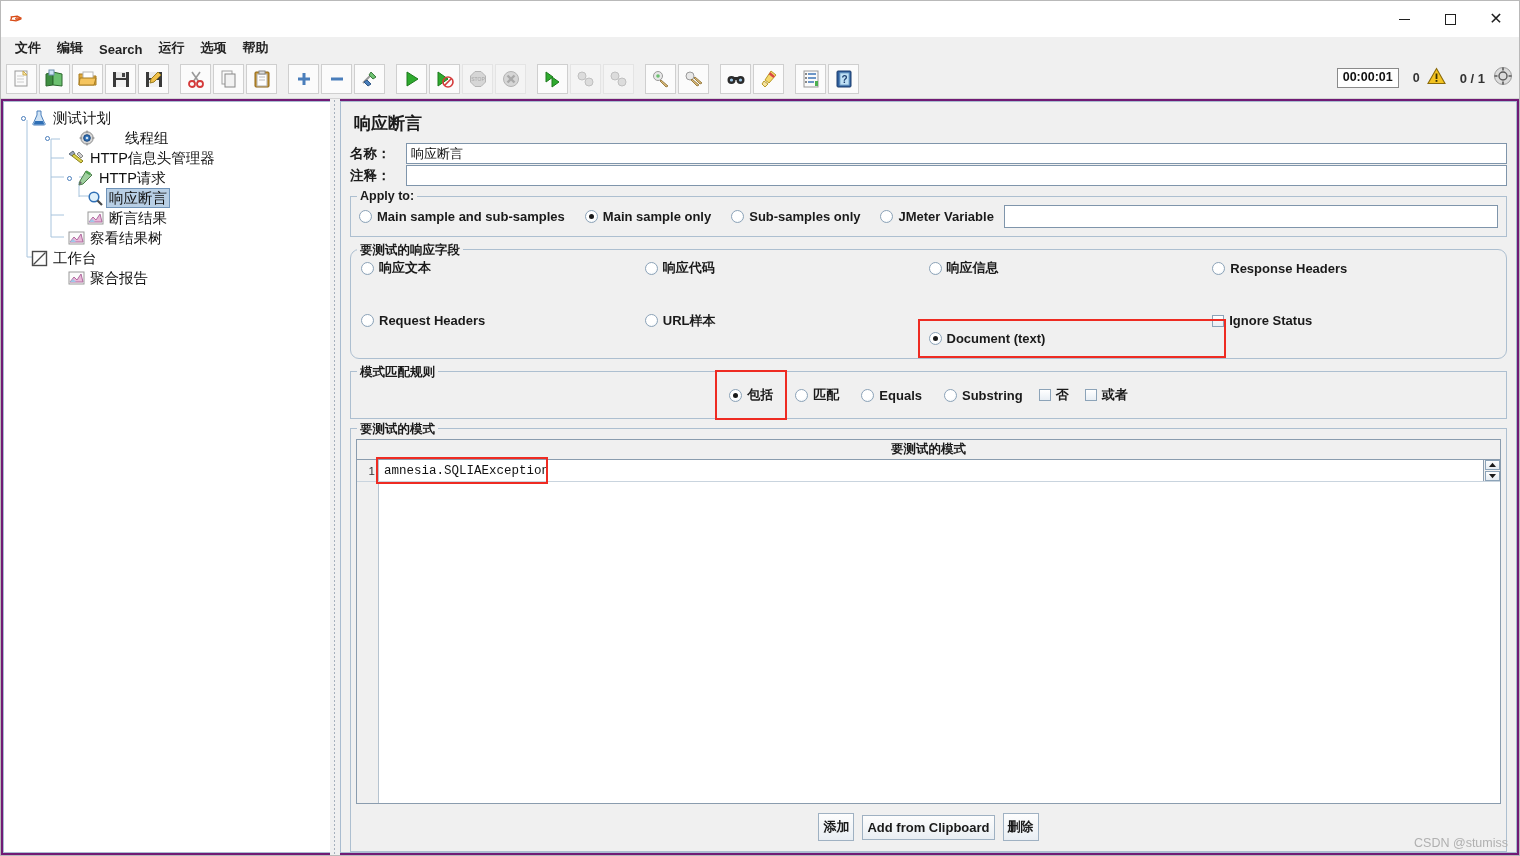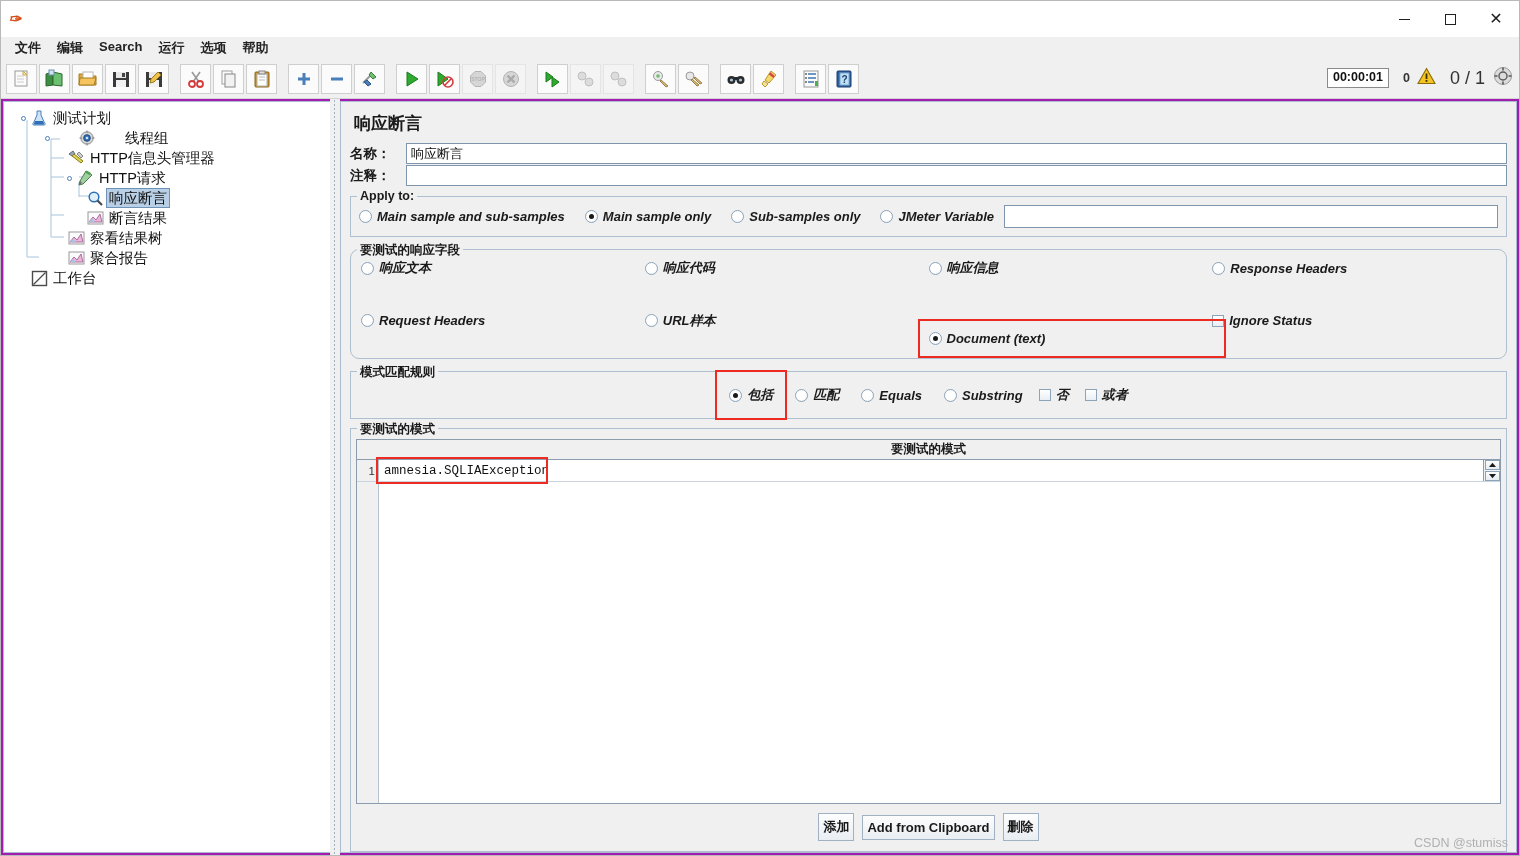--- a/index.html
+++ b/index.html
@@ -45,21 +45,21 @@
     font-size: 14px; color: #202020;
   }
   .glyph-min { width: 11px; height: 1px; background: #202020; }
   .glyph-max { width: 11px; height: 11px; border: 1px solid #202020; }
   .glyph-x { font-size: 16px; line-height: 1; font-family: "DejaVu Sans", sans-serif; }
 
   
   .menubar {
     height: 22px; min-height: 22px;
     background: #f0f0f0;
-    display: flex; align-items: flex-start;
+    display: flex; align-items: flex-end;
     padding-left: 6px;
     border-bottom: none;
   }
   .menu-item {
     font-size: 13px; color: #232323;
     padding: 2px 8px;
     font-weight: bold;
     cursor: default;
     white-space: nowrap;
   }
@@ -95,26 +95,26 @@
     border: 1px solid #8a8a8a; background: #ffffff;
     font-family: "Liberation Sans", sans-serif;
     font-size: 12.5px; font-weight: bold; color: #111;
     padding: 2px 5px; line-height: 1.1;
   }
   .st-count {
     font-size: 12.5px; font-weight: bold; color: #333;
     margin: 0 7px 0 14px;
   }
   .st-ratio {
-    font-size: 18px; font-weight: normal; color: #333;
+    font-size: 13px; font-weight: bold; color: #333;
     margin: 0 8px 0 14px;
   }
 
   
-  .body-split { flex: 1; display: flex; min-height: 0; background: #a21caf; }
+  .body-split { flex: 1; display: flex; min-height: 0; background: #701a75; }
 
   .tree-panel {
     width: 327px; min-width: 327px;
     background: #ffffff;
     border: 1px solid #a9bcd0;
     border-right: none;
     margin: 2px 0 2px 2px;
     overflow: hidden;
     position: relative;
   }
@@ -206,21 +206,20 @@
     font-size: 12.5px; font-weight: bold; color: #1a1a1a;
     font-family: "Liberation Sans", "DejaVu Sans", sans-serif;
   }
 
   .radio-row { display: flex; align-items: center; }
   .opt {
     display: flex; align-items: center;
     font-size: 13px; font-weight: bold; color: #1a1a1a;
     white-space: nowrap; cursor: default;
     font-family: "Liberation Sans", "DejaVu Sans", sans-serif;
-    font-style: italic;
   }
   .radio {
     width: 13px; height: 13px; border-radius: 50%;
     border: 1px solid #8ca3b8;
     background: radial-gradient(circle at 40% 35%, #ffffff 55%, #e3ecf3 100%);
     margin-right: 5px; flex: none;
     position: relative;
   }
   .radio.on::after {
     content: ""; position: absolute;
@@ -706,40 +705,40 @@
           <span class="ticon">
             <svg width="17" height="16" viewBox="0 0 17 16">
                 <rect x="1" y="2" width="15" height="12" fill="#fbfbfb" stroke="#9a9a9a"></rect>
                 <path d="M2 12 L6 7 L9 10 L13 4 L15 12 Z" fill="#e9b8d8" stroke="#b06aa0"></path>
                 <path d="M2 12 L5 9 L8 12 Z" fill="#9ec8e8"></path>
               </svg>
           </span>
           <span class="tlabel">察看结果树</span>
         </div>
 
+        <div class="tnode" style="padding-left:17px;">
+          <span class="thandle"></span>
+          <span class="ticon">
+            <svg width="17" height="17" viewBox="0 0 17 17">
+                <rect x="1.5" y="1.5" width="14" height="14" fill="#fdfdfd" stroke="#4a4a4a" stroke-width="1.4"></rect>
+                <line x1="2.5" y1="14.5" x2="14.5" y2="2.5" stroke="#4a4a4a" stroke-width="1.3"></line>
+              </svg>
+          </span>
+          <span class="tlabel">工作台</span>
+        </div>
+
         <div class="tnode" style="padding-left:63px;">
           <span class="ticon">
             <svg width="17" height="16" viewBox="0 0 17 16">
                 <rect x="1" y="2" width="15" height="12" fill="#fbfbfb" stroke="#9a9a9a"></rect>
                 <path d="M2 12 L6 7 L9 10 L13 4 L15 12 Z" fill="#e9b8d8" stroke="#b06aa0"></path>
                 <path d="M2 12 L5 9 L8 12 Z" fill="#9ec8e8"></path>
               </svg>
           </span>
           <span class="tlabel">聚合报告</span>
-        </div>
-
-        <div class="tnode" style="padding-left:17px;">
-          <span class="thandle"></span>
-          <span class="ticon">
-            <svg width="17" height="17" viewBox="0 0 17 17">
-                <rect x="1.5" y="1.5" width="14" height="14" fill="#fdfdfd" stroke="#4a4a4a" stroke-width="1.4"></rect>
-                <line x1="2.5" y1="14.5" x2="14.5" y2="2.5" stroke="#4a4a4a" stroke-width="1.3"></line>
-              </svg>
-          </span>
-          <span class="tlabel">工作台</span>
         </div>
       </div>
     </div>
 
     <div class="splitter"></div>
 
     <div class="main-panel">
 
       <div class="panel-title">响应断言</div>
 

